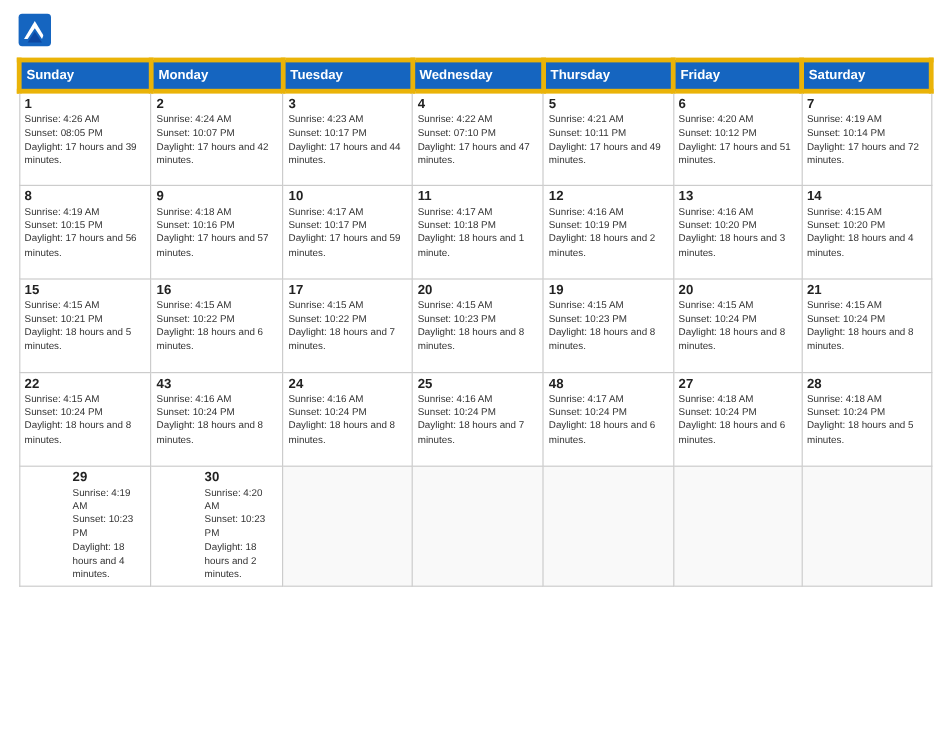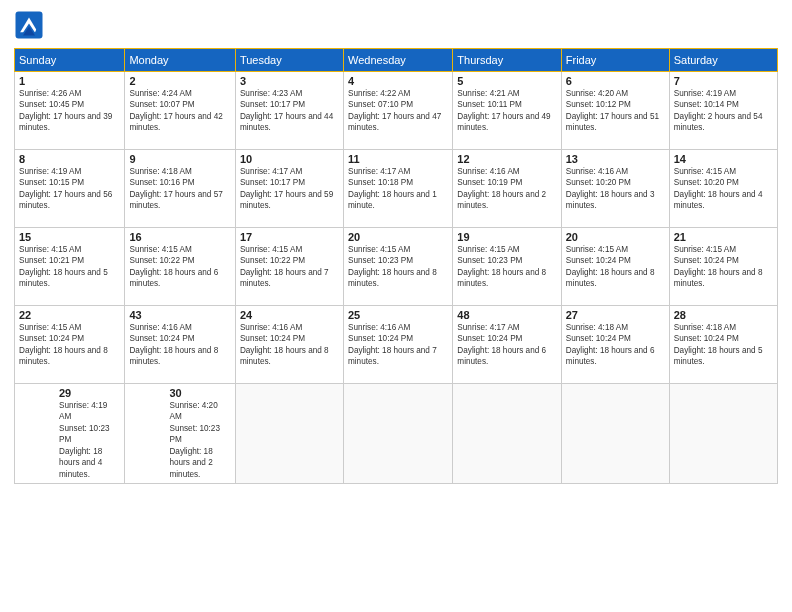--- a/index.html
+++ b/index.html
@@ -53,24 +53,24 @@
     }
     .calendar {
       width: 100%;
       border-collapse: collapse;
       border: 1px solid #ccc;
     }
     .calendar th {
       background: #1565c0;
       color: #fff;
       font-size: 11px;
-      font-weight: normal;
+      font-weight: bold;
       padding: 5px 4px;
       text-align: left;
-      border: 1px solid #eab308;
+      border: 4px solid #eab308;
     }
     .calendar td {
       vertical-align: top;
       border: 1px solid #ccc;
       padding: 3px 4px;
       font-size: 8.5px;
       color: #333;
       width: 113px;
       height: 78px;
     }
@@ -128,21 +128,21 @@
           <th>Friday</th>
           <th>Saturday</th>
         </tr>
     </thead>
     <tbody id="calendar-body">
         <tr>
           <td>
         <span class="day-num">1</span>
         <div class="day-info">
           <span>Sunrise: 4:26 AM</span><br>
-          <span>Sunset: 10:45 PM</span><br>
+          <span>Sunset: 08:05 PM</span><br>
           <span>Daylight: 17 hours and 39 minutes.</span>
         </div>
       </td>
           <td>
         <span class="day-num">2</span>
         <div class="day-info">
           <span>Sunrise: 4:24 AM</span><br>
           <span>Sunset: 10:07 PM</span><br>
           <span>Daylight: 17 hours and 42 minutes.</span>
         </div>
@@ -177,21 +177,21 @@
           <span>Sunrise: 4:20 AM</span><br>
           <span>Sunset: 10:12 PM</span><br>
           <span>Daylight: 17 hours and 51 minutes.</span>
         </div>
       </td>
           <td>
         <span class="day-num">7</span>
         <div class="day-info">
           <span>Sunrise: 4:19 AM</span><br>
           <span>Sunset: 10:14 PM</span><br>
-          <span>Daylight: 2 hours and 54 minutes.</span>
+          <span>Daylight: 17 hours and 72 minutes.</span>
         </div>
       </td>
         </tr>
         <tr>
           <td>
         <span class="day-num">8</span>
         <div class="day-info">
           <span>Sunrise: 4:19 AM</span><br>
           <span>Sunset: 10:15 PM</span><br>
           <span>Daylight: 17 hours and 56 minutes.</span>

